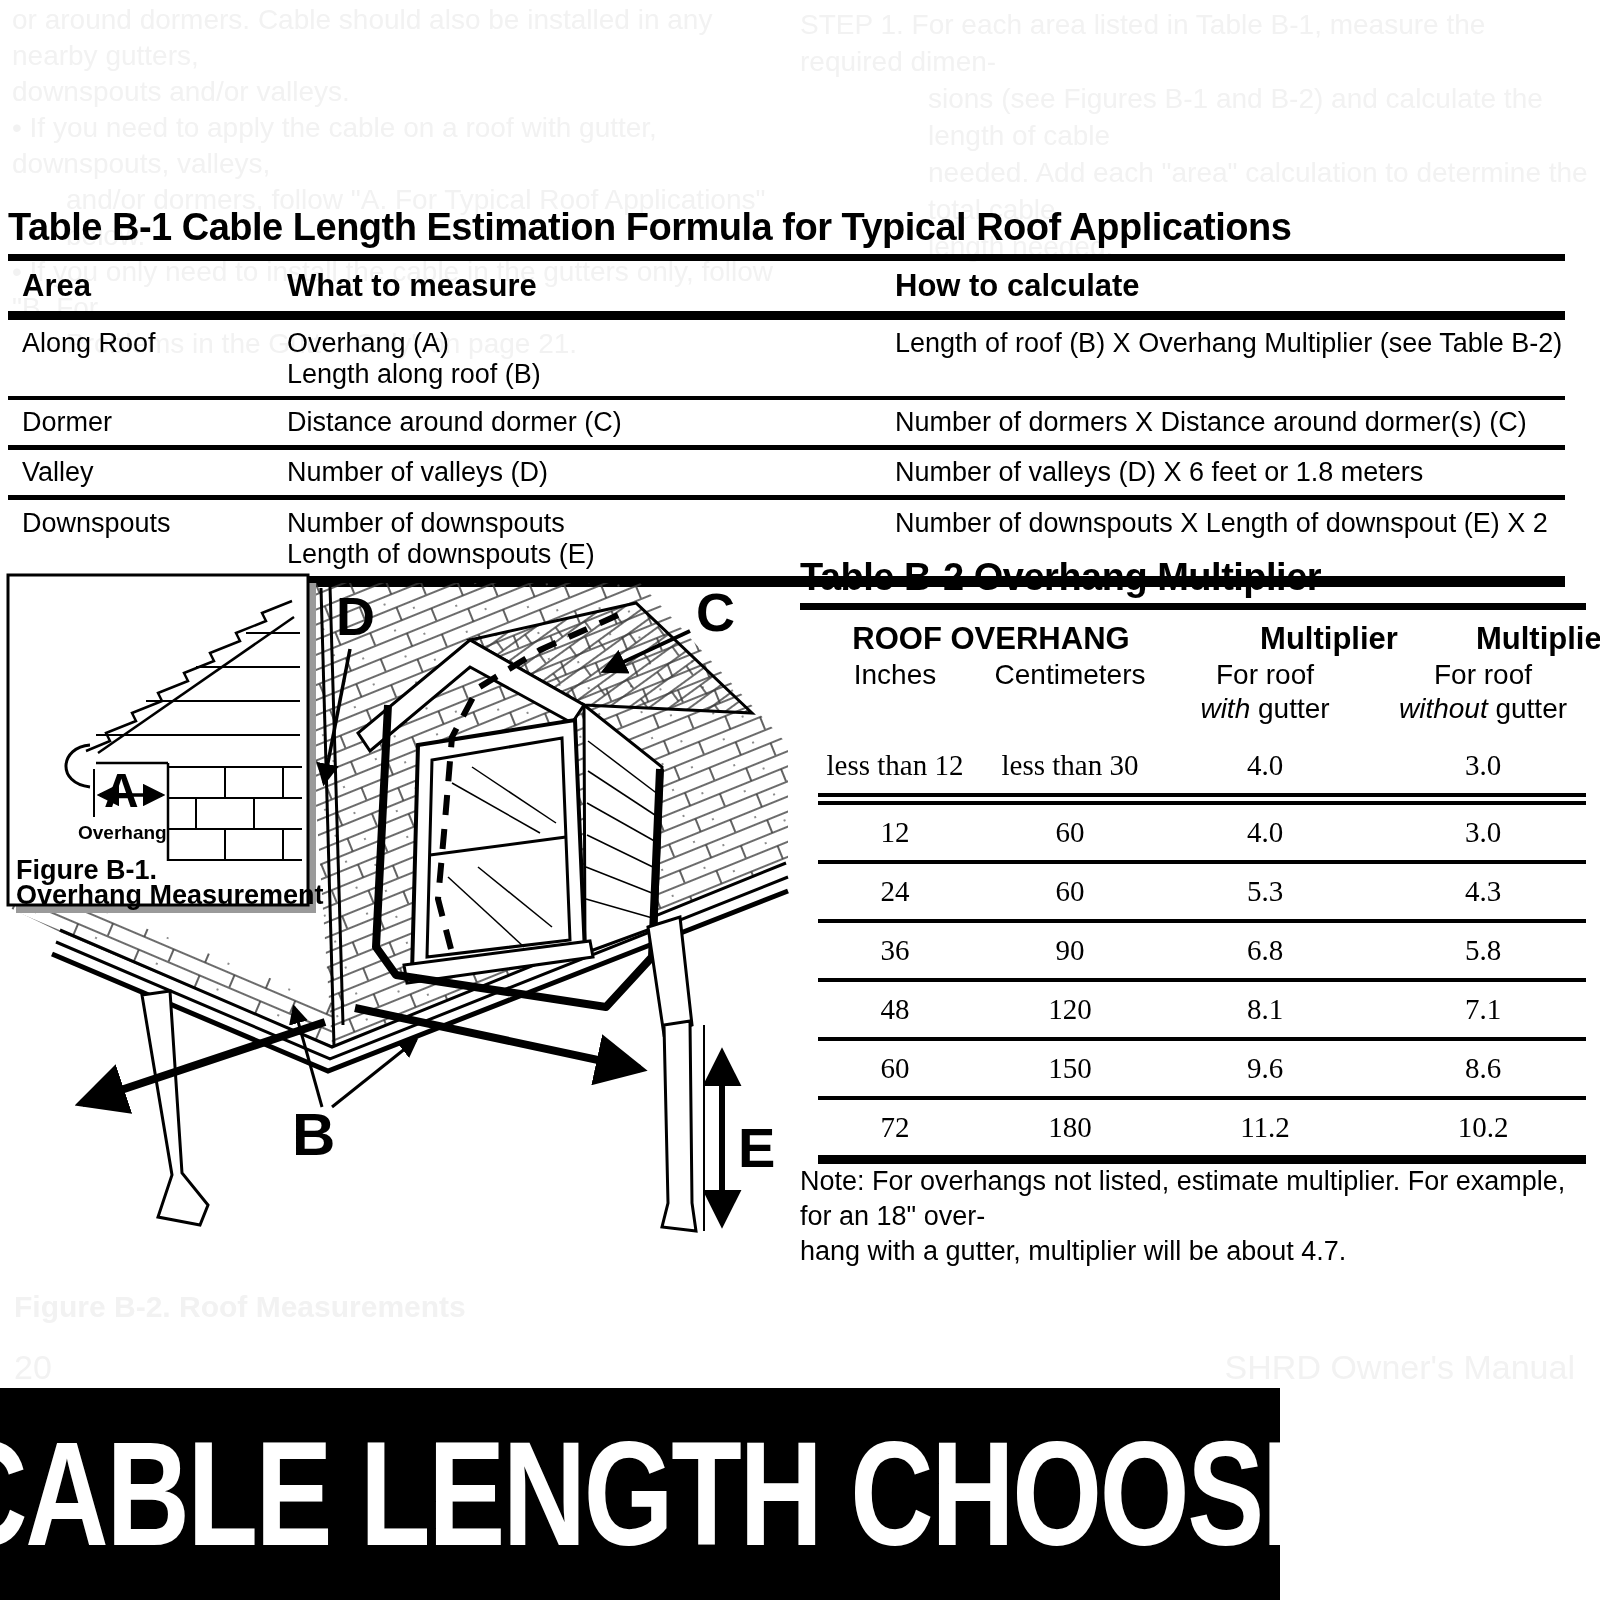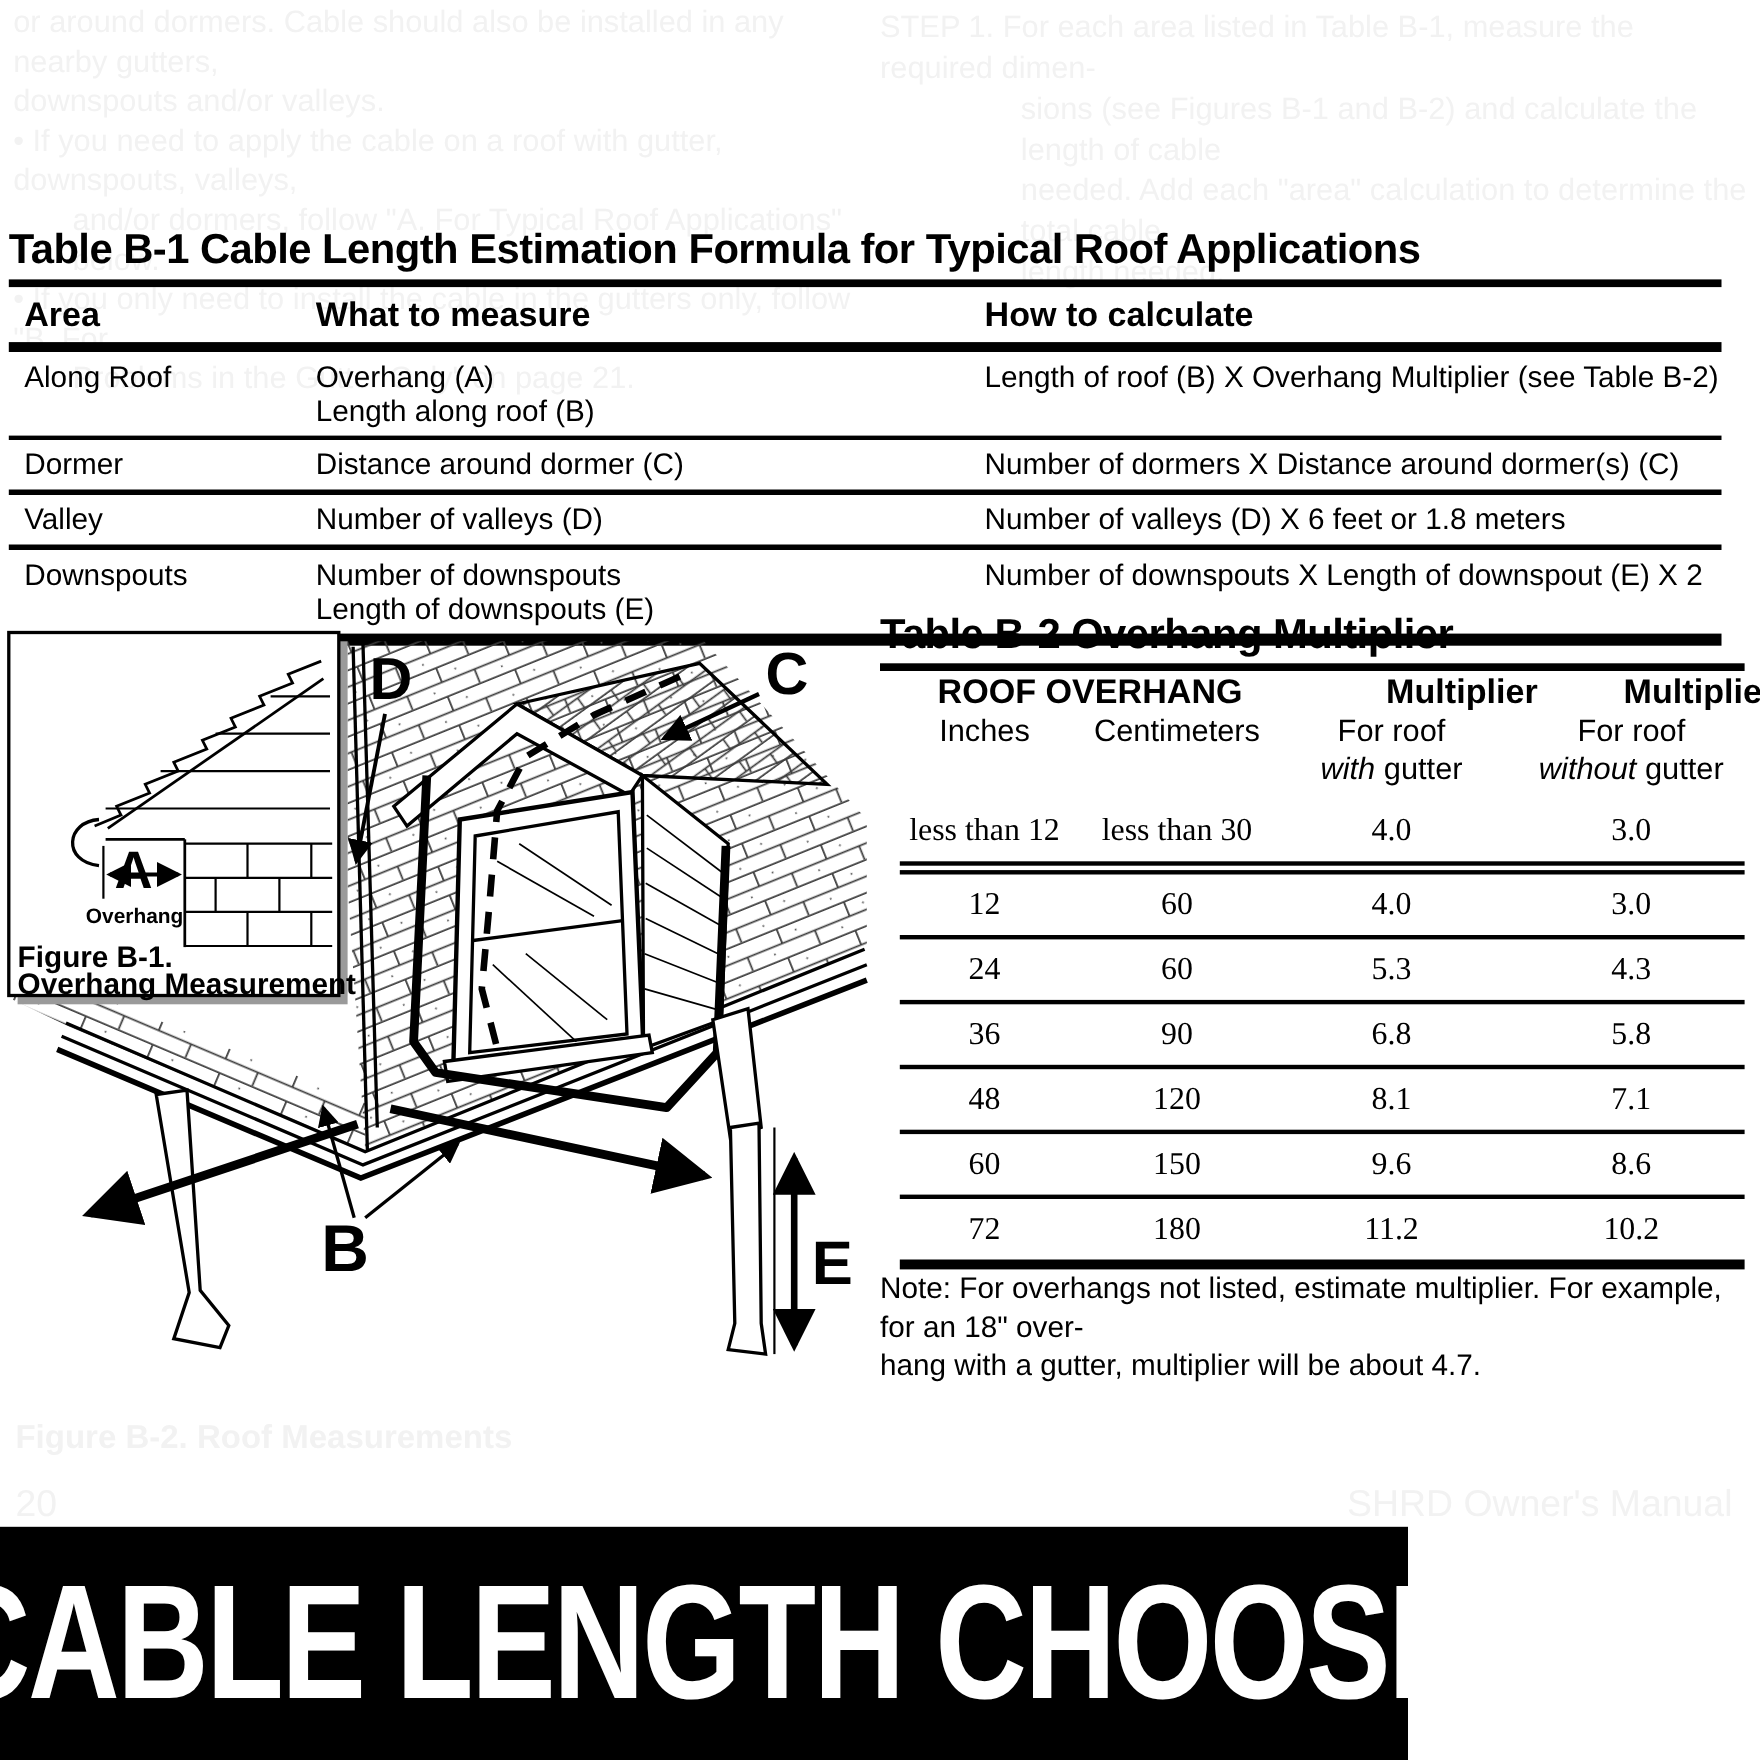--- a/index.html
+++ b/index.html
@@ -22,21 +22,21 @@
   .tb1 .grid{display:grid;grid-template-columns:265px 608px 1fr;}
   .tb1 .grid > div{padding-left:14px;}
   .tb1 .hdr{font-size:31px;font-weight:bold;padding:7px 0;}
   .tb1 .row{font-size:27px;line-height:31px;padding:7px 0;}
   .tb1 .row.tall{padding:8px 0 6px 0;}
 
   
   .tb2{position:absolute;left:800px;top:556px;width:786px;}
   .tb2 .grid{display:grid;grid-template-columns:190px 160px 230px 1fr;text-align:center;}
   .tb2 .span2{grid-column:1 / span 2;}
-  .tb2 .h1{font-size:31px;font-weight:bold;line-height:38px;gap:32px;}
+  .tb2 .h1{font-size:31px;font-weight:bold;margin-top:10px;line-height:38px;gap:32px;}
   .tb2 .h2{font-size:28px;line-height:34px;}
   .tb2 .drow{font-size:29px;line-height:55px;height:55px;font-family:Liberation Serif, serif;}
   .ruleD{height:12px;border-top:4px solid #000;border-bottom:4px solid #000;box-sizing:border-box;}
   .tb2 .note{font-size:27px;line-height:35px;margin-top:0;text-align:left;}
 
   
   .banner{position:absolute;left:0;top:1388px;width:1280px;height:212px;background:#000000;
           display:flex;align-items:center;justify-content:center;}
   .banner span{color:#fff;font-weight:bold;font-size:148px;letter-spacing:-3px;
                transform:scaleX(0.78);white-space:nowrap;}

